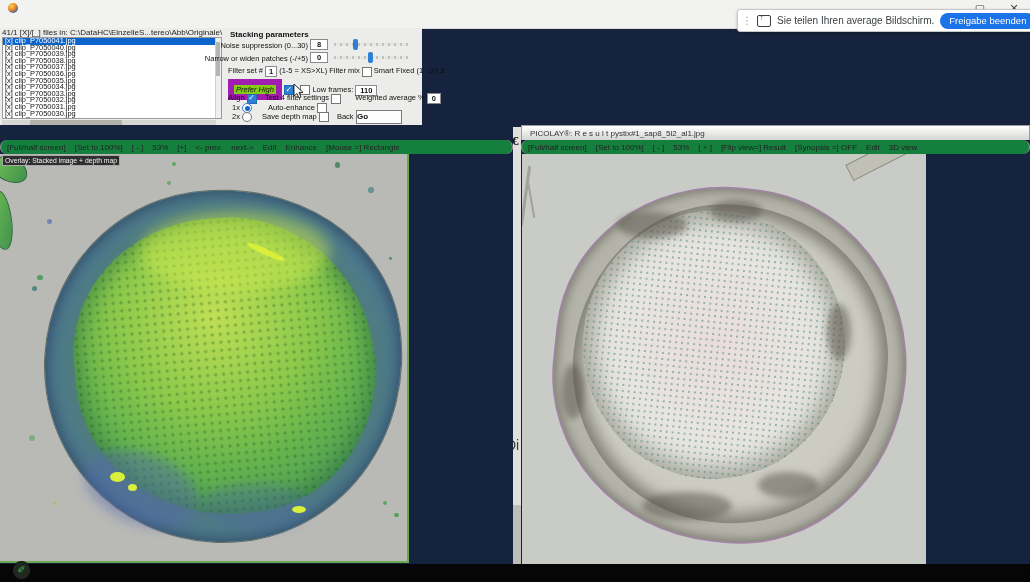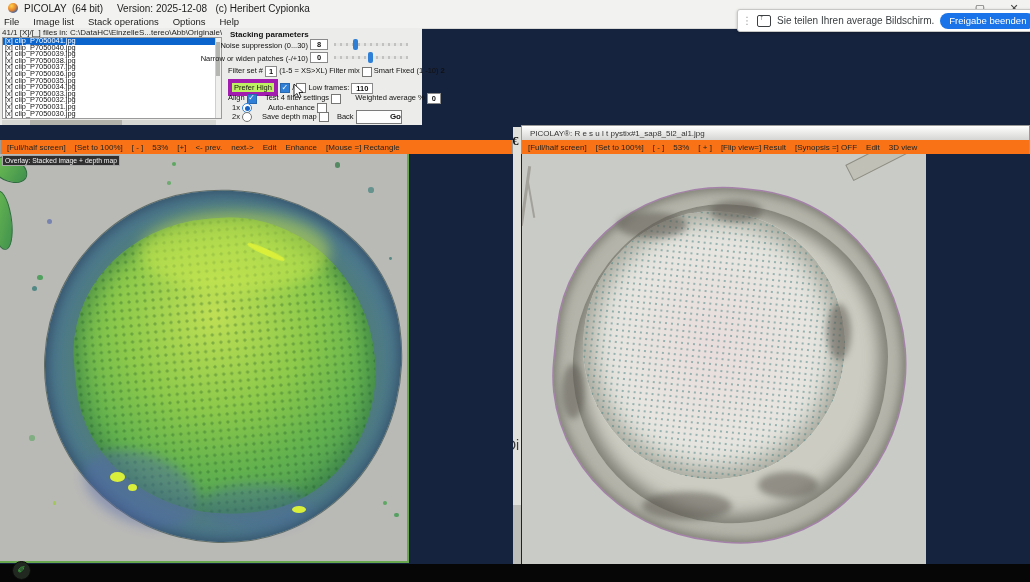--- a/index.html
+++ b/index.html
@@ -44,34 +44,34 @@
   .slider{position:absolute;height:3px;top:3px;
           background:repeating-linear-gradient(90deg,#c2c2c0 0 2px,#e6e6e4 2px 6px);}
   .thumb{position:absolute;top:-4px;width:5px;height:11px;background:#2f7fd6;border-radius:2px;}
   .cb{display:inline-block;width:8px;height:8px;background:#fff;border:1px solid #767674;vertical-align:middle;position:relative;}
   .cb.checked{background:#2f7fd6;border-color:#2667b0;}
   .cb.checked:after{content:"✓";position:absolute;left:0.5px;top:-1.5px;color:#fff;font-size:8px;}
   .radio{display:inline-block;width:8px;height:8px;border-radius:50%;background:#fff;border:1px solid #767674;vertical-align:middle;position:relative;}
   .radio.sel{border-color:#2f7fd6;}
   .radio.sel:after{content:"";position:absolute;left:1.5px;top:1.5px;width:5px;height:5px;border-radius:50%;background:#1663c7;}
   #go-btn{position:absolute;left:130px;top:82px;width:44px;height:12px;background:#fdfdfd;border:1px solid #7a7a7a;
-          font-weight:bold;font-size:8px;text-align:right;line-height:11px;}
-  #prefer-box{display:inline-block;border:4px solid #a21caf;padding:0 2px;background:#bef264;}
+          font-weight:bold;font-size:8px;text-align:left;line-height:11px;}
+  #prefer-box{display:inline-block;border:6px solid #a21caf;padding:0 2px;background:#84cc16;font-style:italic;}
   
   #bg-strip{left:512px;top:127px;width:9px;height:441px;background:#e0e0dd;overflow:hidden;}
   #euro-glyph{left:0px;top:6px;font-family:"Liberation Serif",serif;font-size:13px;font-weight:bold;color:#111;}
   #di-text{left:-6px;top:310px;font-size:14px;color:#3a3a3a;}
   #strip-dark{left:0;top:378px;width:9px;height:63px;background:#bdbdb9;}
   
   .img-window{background:#16233e;}
   .titlebar{left:0;top:0;height:15px;width:100%;background:linear-gradient(#ffffff,#d5d5d3);
             border:1px solid #9a9a98;border-bottom:none;box-sizing:border-box;}
   .titlebar span{position:absolute;left:8px;top:3px;font-size:8px;color:#333;white-space:nowrap;}
-  .toolbar{left:0;top:15px;height:14px;width:100%;background:#f97316;border-left:1px solid #9a9a98;
-           border-right:1px solid #9a9a98;box-sizing:border-box;display:flex;gap:9px;padding:0 6px;align-items:center;}
+  .toolbar{left:0;top:15px;height:14px;width:100%;background:#15803d;border-left:1px solid #9a9a98;
+           border-right:1px solid #9a9a98;box-sizing:border-box;display:flex;gap:9px;padding:0 6px;align-items:center;border-radius:7px;}
   .tb-item{font-size:8px;color:#222;white-space:nowrap;}
   #left-window{left:0;top:125px;width:513px;height:439px;}
   #left-image{left:0;top:29px;width:407px;height:407px;background:#b9b9b6;overflow:hidden;
               border-right:2px solid #6aa84f;border-bottom:2px solid #6aa84f;}
   #overlay-label{left:2px;top:1px;background:#2f2f2f;border:1px solid #a8a8a8;color:#f2f2f2;
                  font-size:6.8px;padding:1px 2px;z-index:5;}
   .dot{position:absolute;border-radius:50%;}
   
   #l-rim{left:45px;top:36px;width:358px;height:352px;border-radius:48% 52% 50% 50%/50% 46% 54% 50%;
          transform:rotate(-8deg);
@@ -112,32 +112,24 @@
   
   #cursor{left:293px;top:83px;z-index:50;}
 </style>
 </head>
 <body>
 
 <div id="screen">
 
   <div class="abs" id="top-strip">
     <div class="abs" id="app-icon"></div>
-    <div class="abs" id="app-title">PICOLAY  (64 bit)     Version: 2025-12-08   (c) Heribert Cypionka</div>
     <div class="abs" id="win-ctrls" style="right:2px;top:0;">
         <span class="abs win-ctrl" style="right: 70px;">–</span>
         <span class="abs win-ctrl" style="right: 36px;">▢</span>
         <span class="abs win-ctrl" style="right: 2px;">✕</span>
-      </div>
-    <div class="abs" id="menu-row">
-        <span class="menu-item">File</span>
-        <span class="menu-item">Image list</span>
-        <span class="menu-item">Stack operations</span>
-        <span class="menu-item">Options</span>
-        <span class="menu-item">Help</span>
       </div>
   </div>
 
   <div class="abs" id="share-banner">
     <span id="drag-dots">⋮</span>
     <span id="share-icon"></span>
     <span id="share-text">Sie teilen Ihren average Bildschirm.</span>
     <button id="stop-share-btn">Freigabe beenden</button>
 
   </div>
@@ -173,21 +165,21 @@
 
       <div class="prow" style="left:0;top:12px;width:196px;">
         <span class="plabel" style="position:absolute;right:114px;top:1px;">Noise suppression (0...30)</span>
         <span class="field" style="position:absolute;left:84px;top:-1px;width:16px;">8</span>
         <span class="slider" style="left:108px;width:74px;">
           <span class="thumb" style="left:19px;"></span>
         </span>
       </div>
 
       <div class="prow" style="left:0;top:25px;width:196px;">
-        <span class="plabel" style="position:absolute;right:114px;top:1px;">Narrow or widen patches (-/+10)</span>
+        <span class="plabel" style="position:absolute;right:114px;top:1px;">Narrow or widen patches (-/+5)</span>
         <span class="field" style="position:absolute;left:84px;top:-1px;width:16px;">0</span>
         <span class="slider" style="left:108px;width:74px;">
           <span class="thumb" style="left:34px;"></span>
         </span>
       </div>
 
       <div class="prow" style="left:2px;top:38px;">
         <span>Filter set #</span>
         <span class="field" style="width:10px;">1</span>
         <span>(1-5 = XS&gt;XL)</span>

